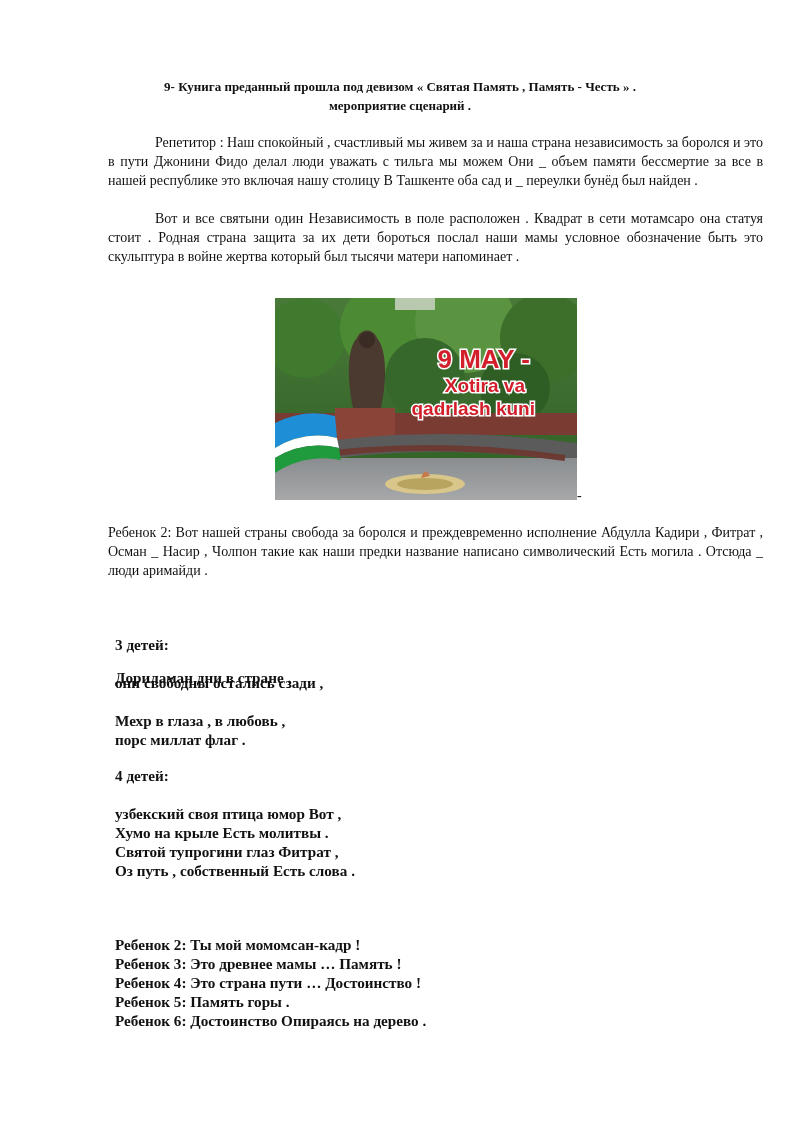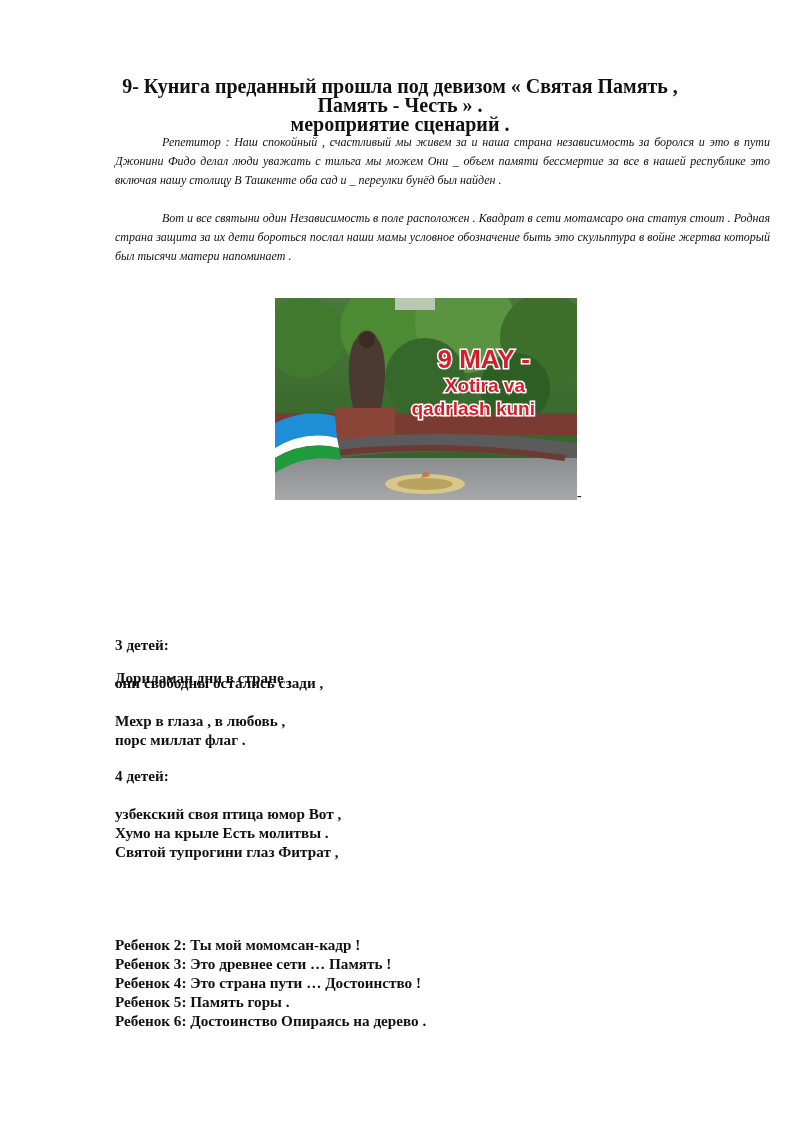--- a/index.html
+++ b/index.html
@@ -1,22 +1,22 @@
 <!DOCTYPE html>
 <html><head>
 <meta charset="utf-8">
 <style>
   html, body { margin: 0; padding: 0; background: #ffffff; }
   body { width: 800px; height: 1131px; position: relative; overflow: hidden;
          font-family: "Liberation Serif", serif; color: #111; }
   .page { position: absolute; left: 0; top: 0; width: 800px; height: 1131px; background: #fff; }
   .title { position: absolute; left: 115px; top: 77px; width: 570px; text-align: center;
-           font-weight: bold; font-size: 20px; line-height: 19px; }
-  .para { position: absolute; left: 115px; width: 655px; font-size: 12px; line-height: 19px;
-          text-align: justify; text-align-last: left; font-style: italic; }
+           font-weight: bold; font-size: 13px; line-height: 19px; }
+  .para { position: absolute; left: 108px; width: 655px; font-size: 14px; line-height: 19px;
+          text-align: justify; text-align-last: left; }
   .para .indent { display: inline-block; width: 47px; }
   .p1 { top: 133px; }
   .p2 { top: 209px; }
   .figure { position: absolute; left: 275px; top: 298px; width: 336px; height: 202px; overflow: hidden; }
   .dash { position: absolute; left: 577px; top: 488px; font-size: 14px; }
   .p3 { top: 523px; }
   .line { position: absolute; left: 115px; font-size: 15.2px; line-height: 19px; white-space: nowrap; font-weight: bold; }
   .italic { font-style: italic; }
 </style>
 </head>
@@ -76,32 +76,34 @@
       <g font-family="Liberation Sans, sans-serif" font-weight="bold" text-anchor="end" stroke="#ffffff" stroke-width="3" paint-order="stroke">
         <text x="255" y="70" font-size="26" fill="#d21f2b">9 MAY -</text>
         <text x="250" y="94" font-size="19" fill="#d21f2b">Xotira va</text>
         <text x="260" y="117" font-size="19" fill="#d21f2b">qadrlash kuni</text>
       </g>
     </svg>
   </div>
   <div class="dash">-</div>
 
   <div class="para p3">
+    <div>Ребенок 2: Вот нашей страны свобода за боролся и преждевременно исполнение Абдулла Кадири , Фитрат , Осман _ Насир , Чолпон такие как наши предки название написано символический Есть могила . Отсюда _ люди аримайди .</div>
   </div>
 
   <div class="line" style="top:635px">3 детей:</div>
   <div class="line" style="top:673px">они свободны остались сзади ,</div>
   <div class="line" style="top:668px">Дориламан дни в стране .</div>
   <div class="line" style="top:711px">Мехр в глаза , в любовь ,</div>
   <div class="line" style="top:730px">порс миллат флаг .</div>
 
   <div class="line" style="top:766px">4 детей:</div>
   <div class="line" style="top:804px">узбекский своя птица юмор Вот ,</div>
   <div class="line" style="top:823px">Хумо на крыле Есть молитвы .</div>
   <div class="line" style="top:842px">Святой тупрогини глаз Фитрат ,</div>
+  <div class="line" style="top:861px">Оз путь , собственный Есть слова .</div>
 
   <div class="line" style="top:935px">Ребенок 2: Ты мой момомсан-кадр !</div>
-  <div class="line" style="top:954px">Ребенок 3: Это древнее сети … Память !</div>
+  <div class="line" style="top:954px">Ребенок 3: Это древнее мамы … Память !</div>
   <div class="line" style="top:973px">Ребенок 4: Это страна пути … Достоинство !</div>
   <div class="line" style="top:992px">Ребенок 5: Память горы .</div>
   <div class="line" style="top:1011px">Ребенок 6: Достоинство Опираясь на дерево .</div>
 
 </div>
 
 </body></html>

